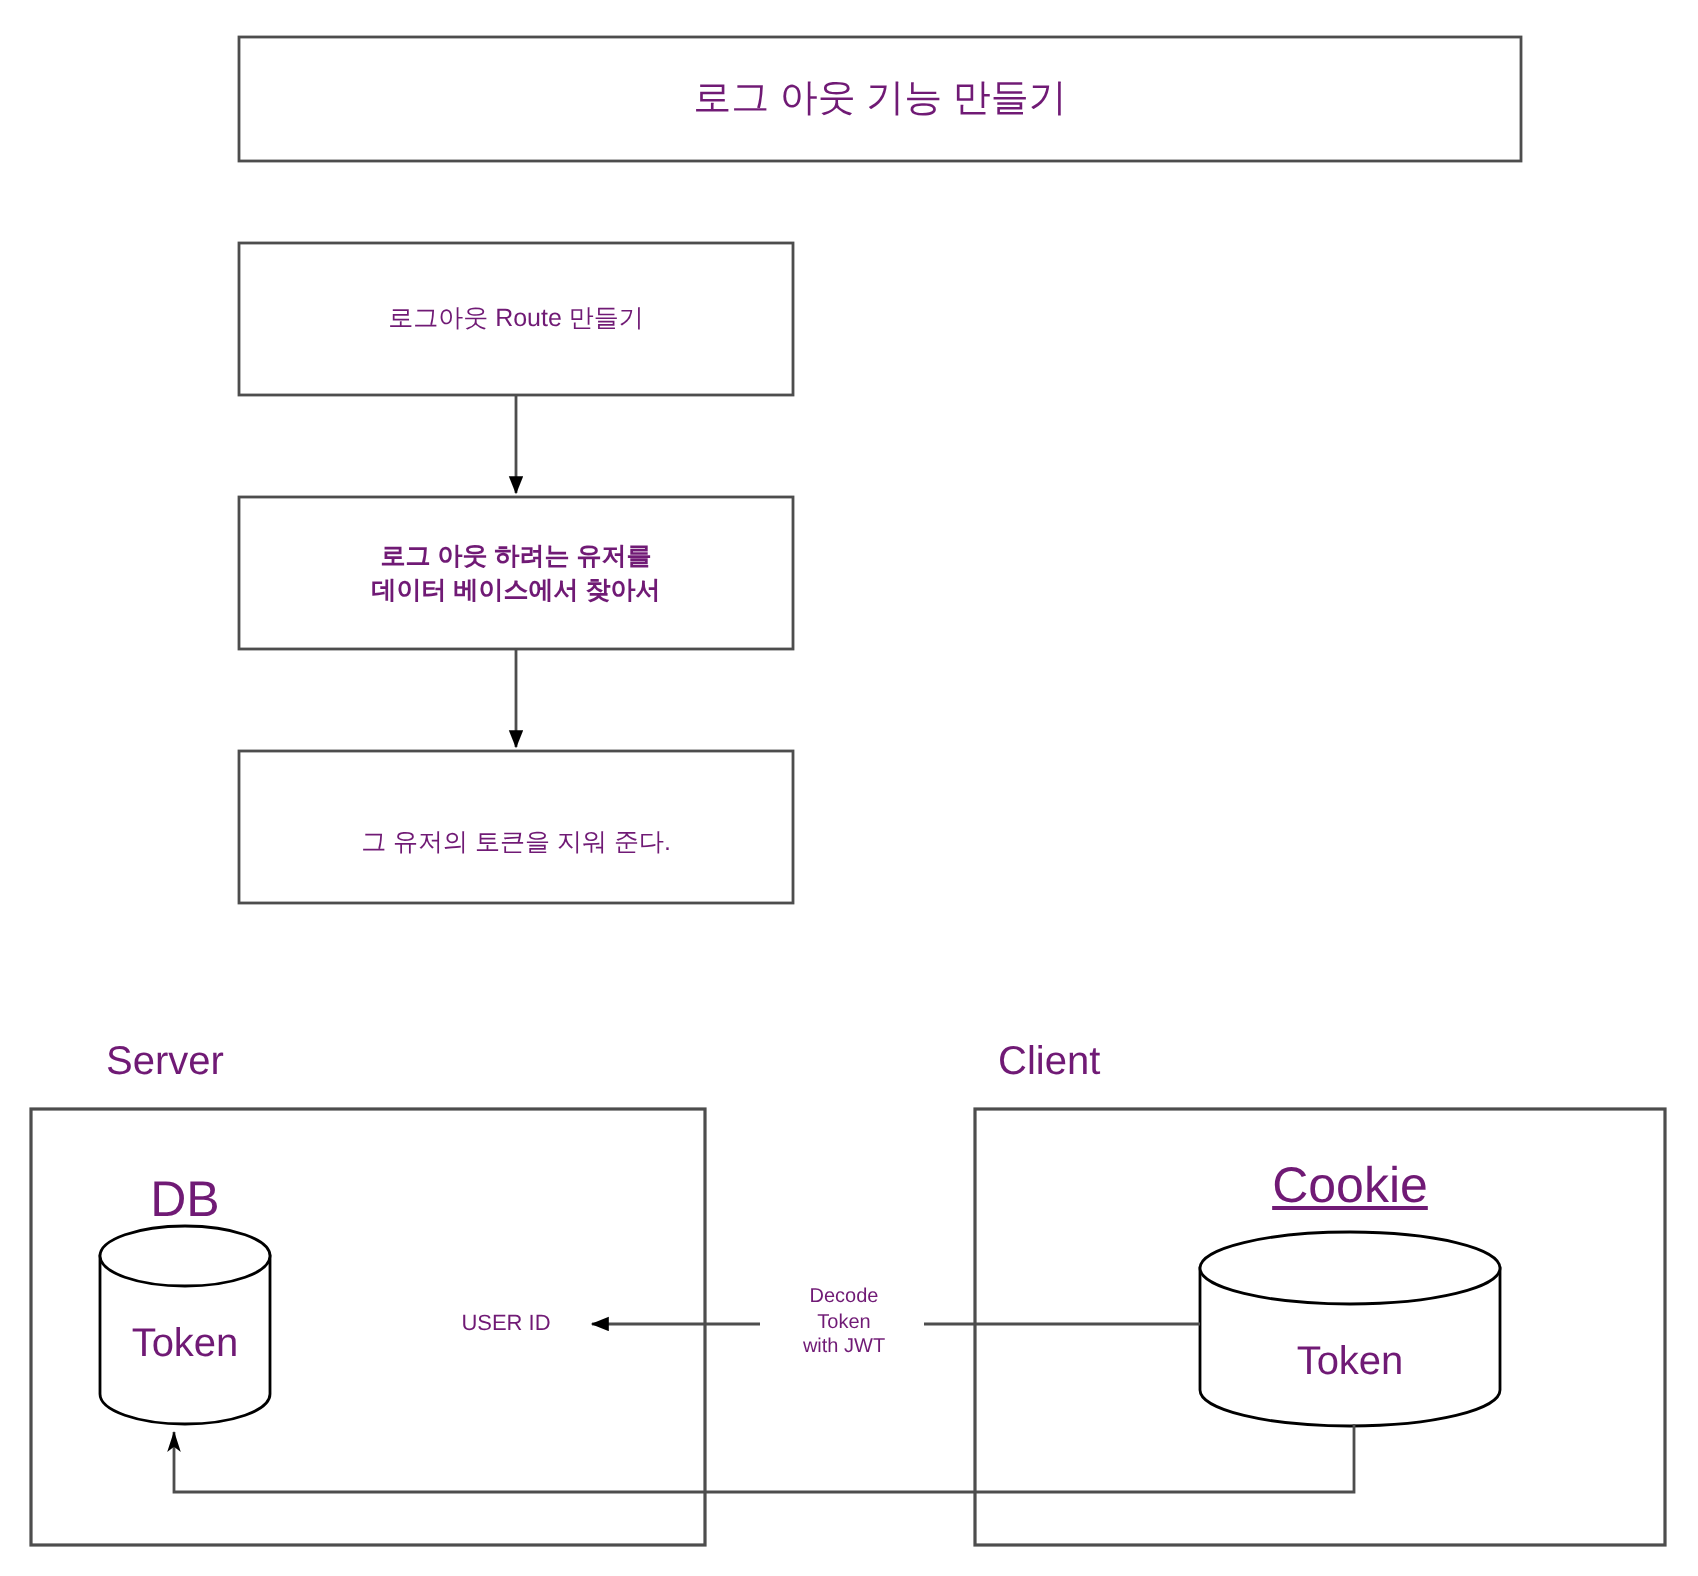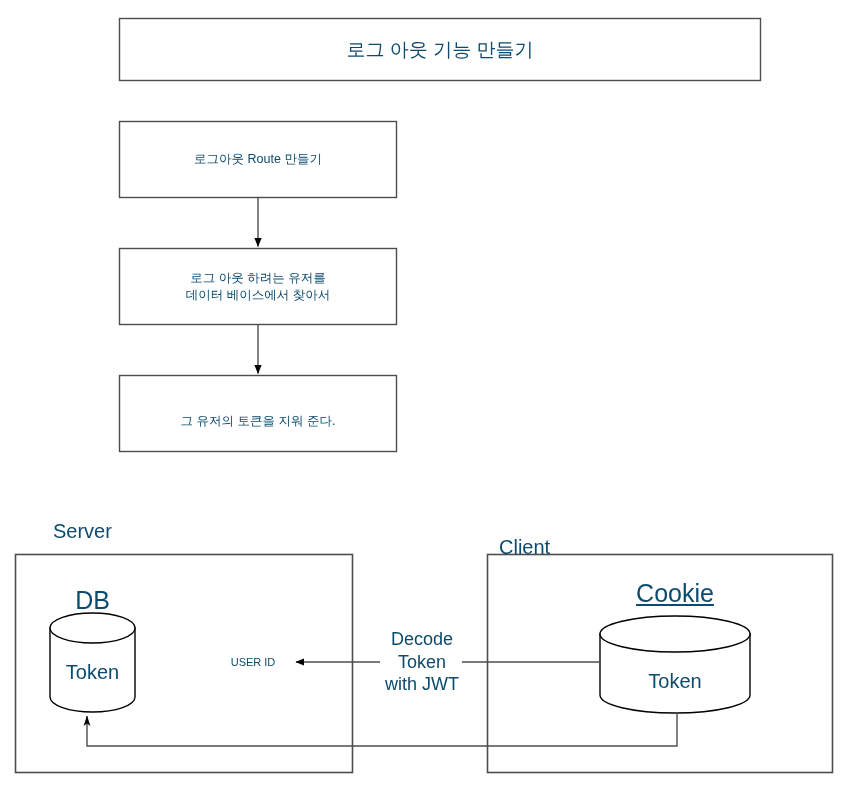--- a/index.html
+++ b/index.html
@@ -22,21 +22,21 @@
     width: 849px;
     height: 788px;
   }
   .node-text {
     position: absolute;
     display: flex;
     align-items: center;
     justify-content: center;
     text-align: center;
     line-height: 1.35;
-    color: #0c4a6e;
+    color: #701a75;
     pointer-events: none;
     white-space: pre-line;
   }
   .box-title {
     font-size: 19px;
   }
   .box-step {
     font-size: 12.5px;
     border-radius: 22px;
   }
@@ -47,21 +47,21 @@
   .cyl-label {
     font-size: 20px;
   }
   .cyl-caption {
     font-size: 25px;
   }
   .edge-label-small {
     font-size: 11px;
   }
   .edge-label-mid {
-    font-size: 18px;
+    font-size: 10px;
     line-height: 1.25;
   }
 </style>
 </head>
 <body>
 
 <svg id="canvas" viewBox="0 0 849 788" xmlns="http://www.w3.org/2000/svg">
   <defs>
     <marker id="arrowFilled" markerWidth="10" markerHeight="10" refX="8.4" refY="3.6" orient="auto" markerUnits="userSpaceOnUse">
       <path d="M0,0 L9,3.6 L0,7.2 z" fill="#000000"></path>
@@ -97,28 +97,28 @@
   <line x1="600" y1="662" x2="462" y2="662" stroke="#4d4d4d" stroke-width="1.4"></line>
   <line x1="380" y1="662" x2="296" y2="662" stroke="#4d4d4d" stroke-width="1.4" marker-end="url(#arrowFilled)"></line>
 
   <path d="M677,712 L677,746 L87,746 L87,716" fill="none" stroke="#4d4d4d" stroke-width="1.4" marker-end="url(#arrowThin)"></path>
 </svg>
 
 <div class="node-text box-title" style="left:119px; top:18px; width:642px; height:63px;">로그 아웃 기능 만들기</div>
 
 <div class="node-text box-step" style="left:119px; top:121px; width:278px; height:77px;">로그아웃 Route 만들기</div>
 
-<div class="node-text box-step" style="left:119px; top:248px; width:278px; height:77px;">로그 아웃 하려는 유저를
+<div class="node-text box-step" style="left:119px; top:248px; width:278px; height:77px;font-weight:bold;">로그 아웃 하려는 유저를
 데이터 베이스에서 찾아서</div>
 
 <div class="node-text box-step" style="left:119px; top:375px; width:278px; height:92px;">그 유저의 토큰을 지워 준다.</div>
 
 <div class="node-text section-label" style="left:53px; top:518px; width:160px; height:26px;">Server</div>
 
-<div class="node-text section-label" style="left:499px; top:518px; width:160px; height:26px;margin-top:16px;">Client</div>
+<div class="node-text section-label" style="left:499px; top:518px; width:160px; height:26px;">Client</div>
 
 <div class="node-text cyl-caption" style="left:50px; top:589px; width:85px; height:24px;">DB</div>
 
 <div class="node-text cyl-label" style="left:44px; top:659px; width:97px; height:26px;">Token</div>
 
 <div class="node-text cyl-caption" style="left:600px; top:582px; width:150px; height:24px;text-decoration:underline;">Cookie</div>
 
 <div class="node-text cyl-label" style="left:600px; top:668px; width:150px; height:26px;">Token</div>
 
 <div class="node-text edge-label-small" style="left:216px; top:652px; width:74px; height:20px;">USER ID</div>

